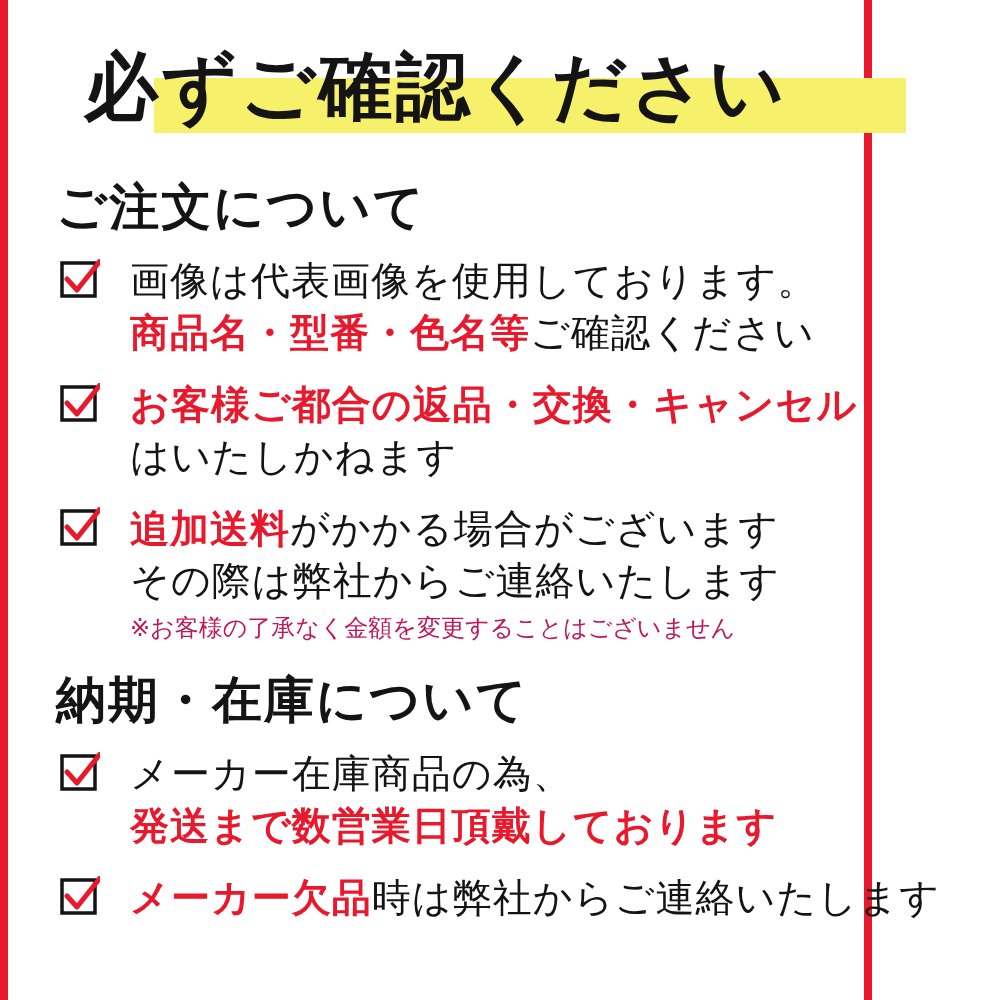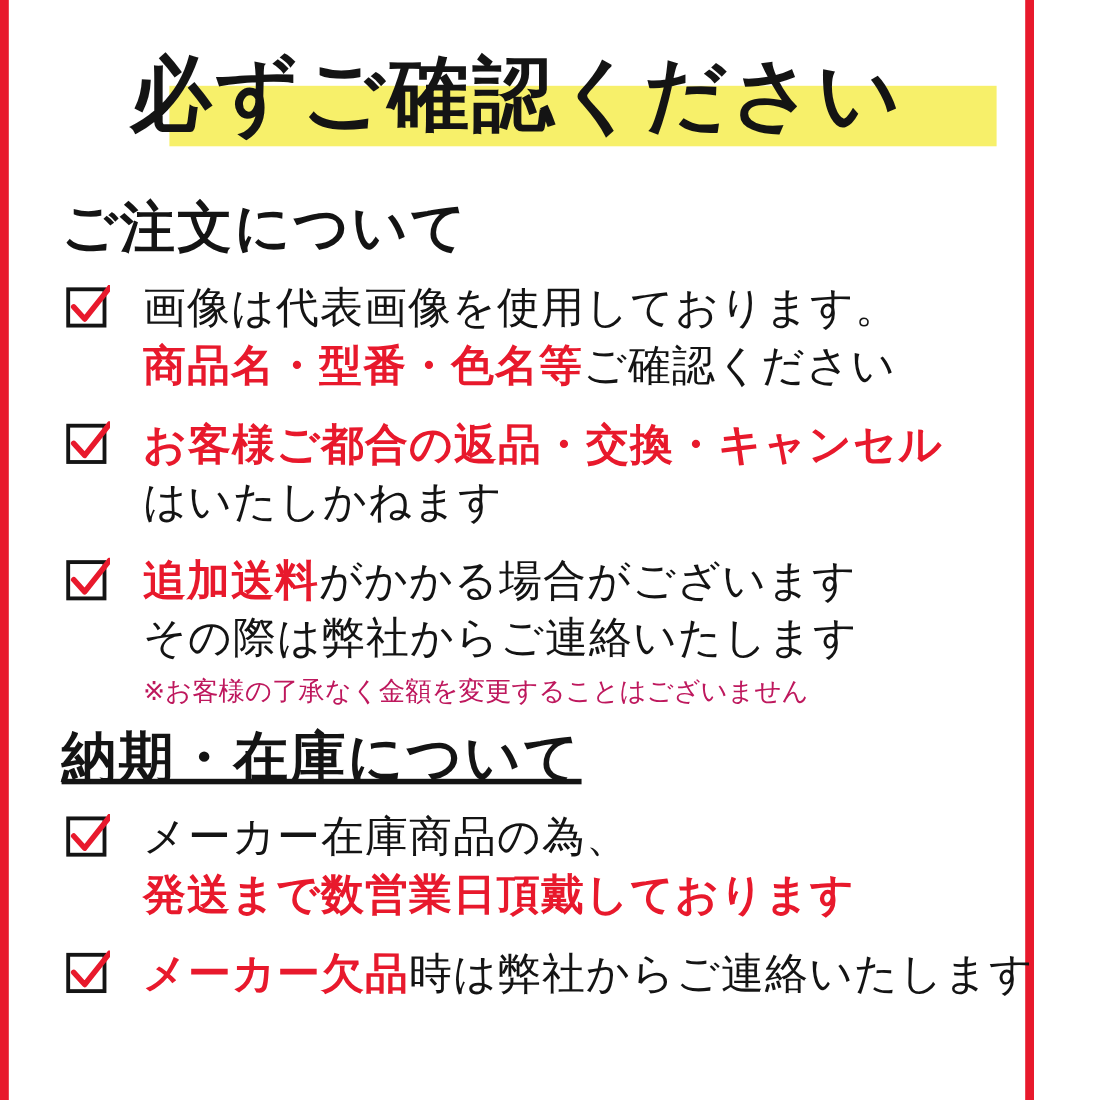--- a/index.html
+++ b/index.html
@@ -8,21 +8,21 @@
   }
   body {
     width: 1000px;
     height: 1000px;
     background: #ffffff;
     font-family: "DejaVu Sans", "Liberation Sans", sans-serif;
     overflow: hidden;
   }
   .page {
     position: relative;
-    width: 940px;
+    width: 872px;
     height: 1000px;
     box-sizing: border-box;
     border-left: 8px solid #e8192c;
     border-right: 8px solid #e8192c;
     background: #ffffff;
   }
   .inner {
     position: absolute;
     left: 0;
     top: 0;
@@ -61,21 +61,21 @@
   
   .section-heading {
     font-size: 50px;
     font-weight: bold;
     color: #141414;
     letter-spacing: 2px;
     margin-left: 18px;
     line-height: 1.1;
   }
   .sec1-heading { margin-top: 36px; }
-  .sec2-heading { margin-top: 14px; text-decoration: underline; }
+  .sec2-heading { margin-top: 26px; }
 
   
   .item {
     display: flex;
     align-items: flex-start;
     margin-top: 20px;
     margin-left: 22px;
     gap: 24px;
   }
   .check-icon {

